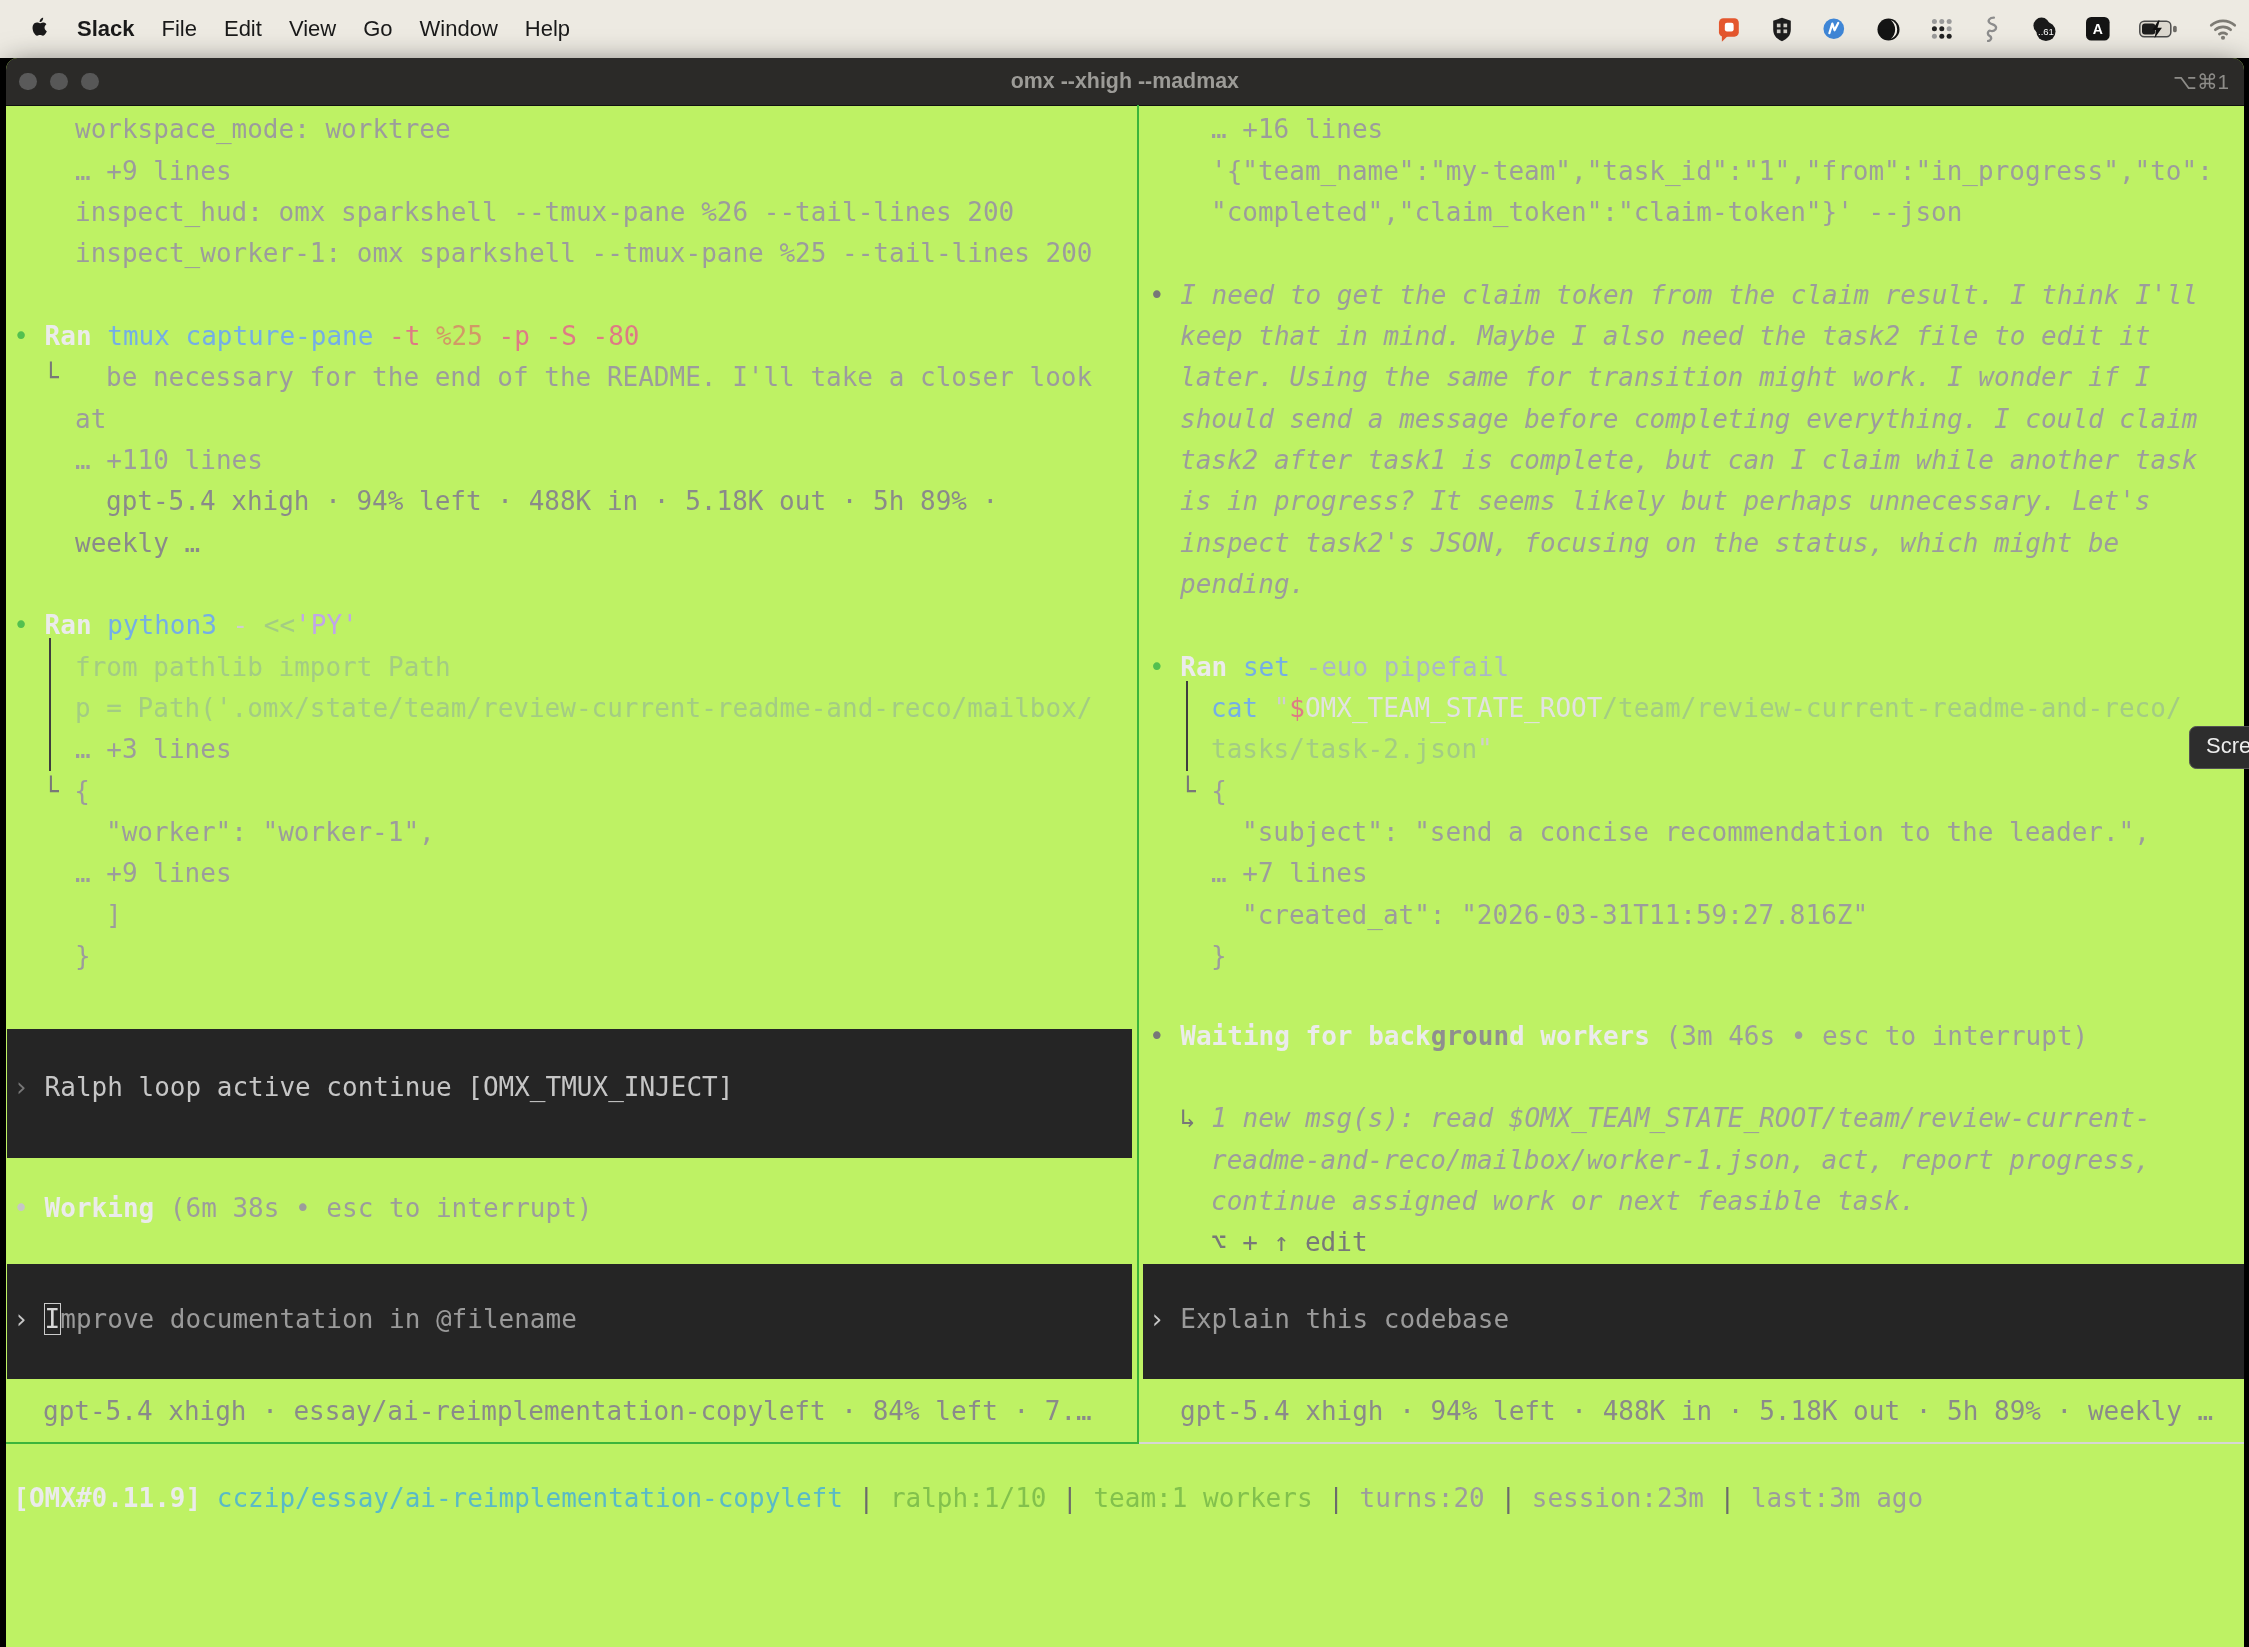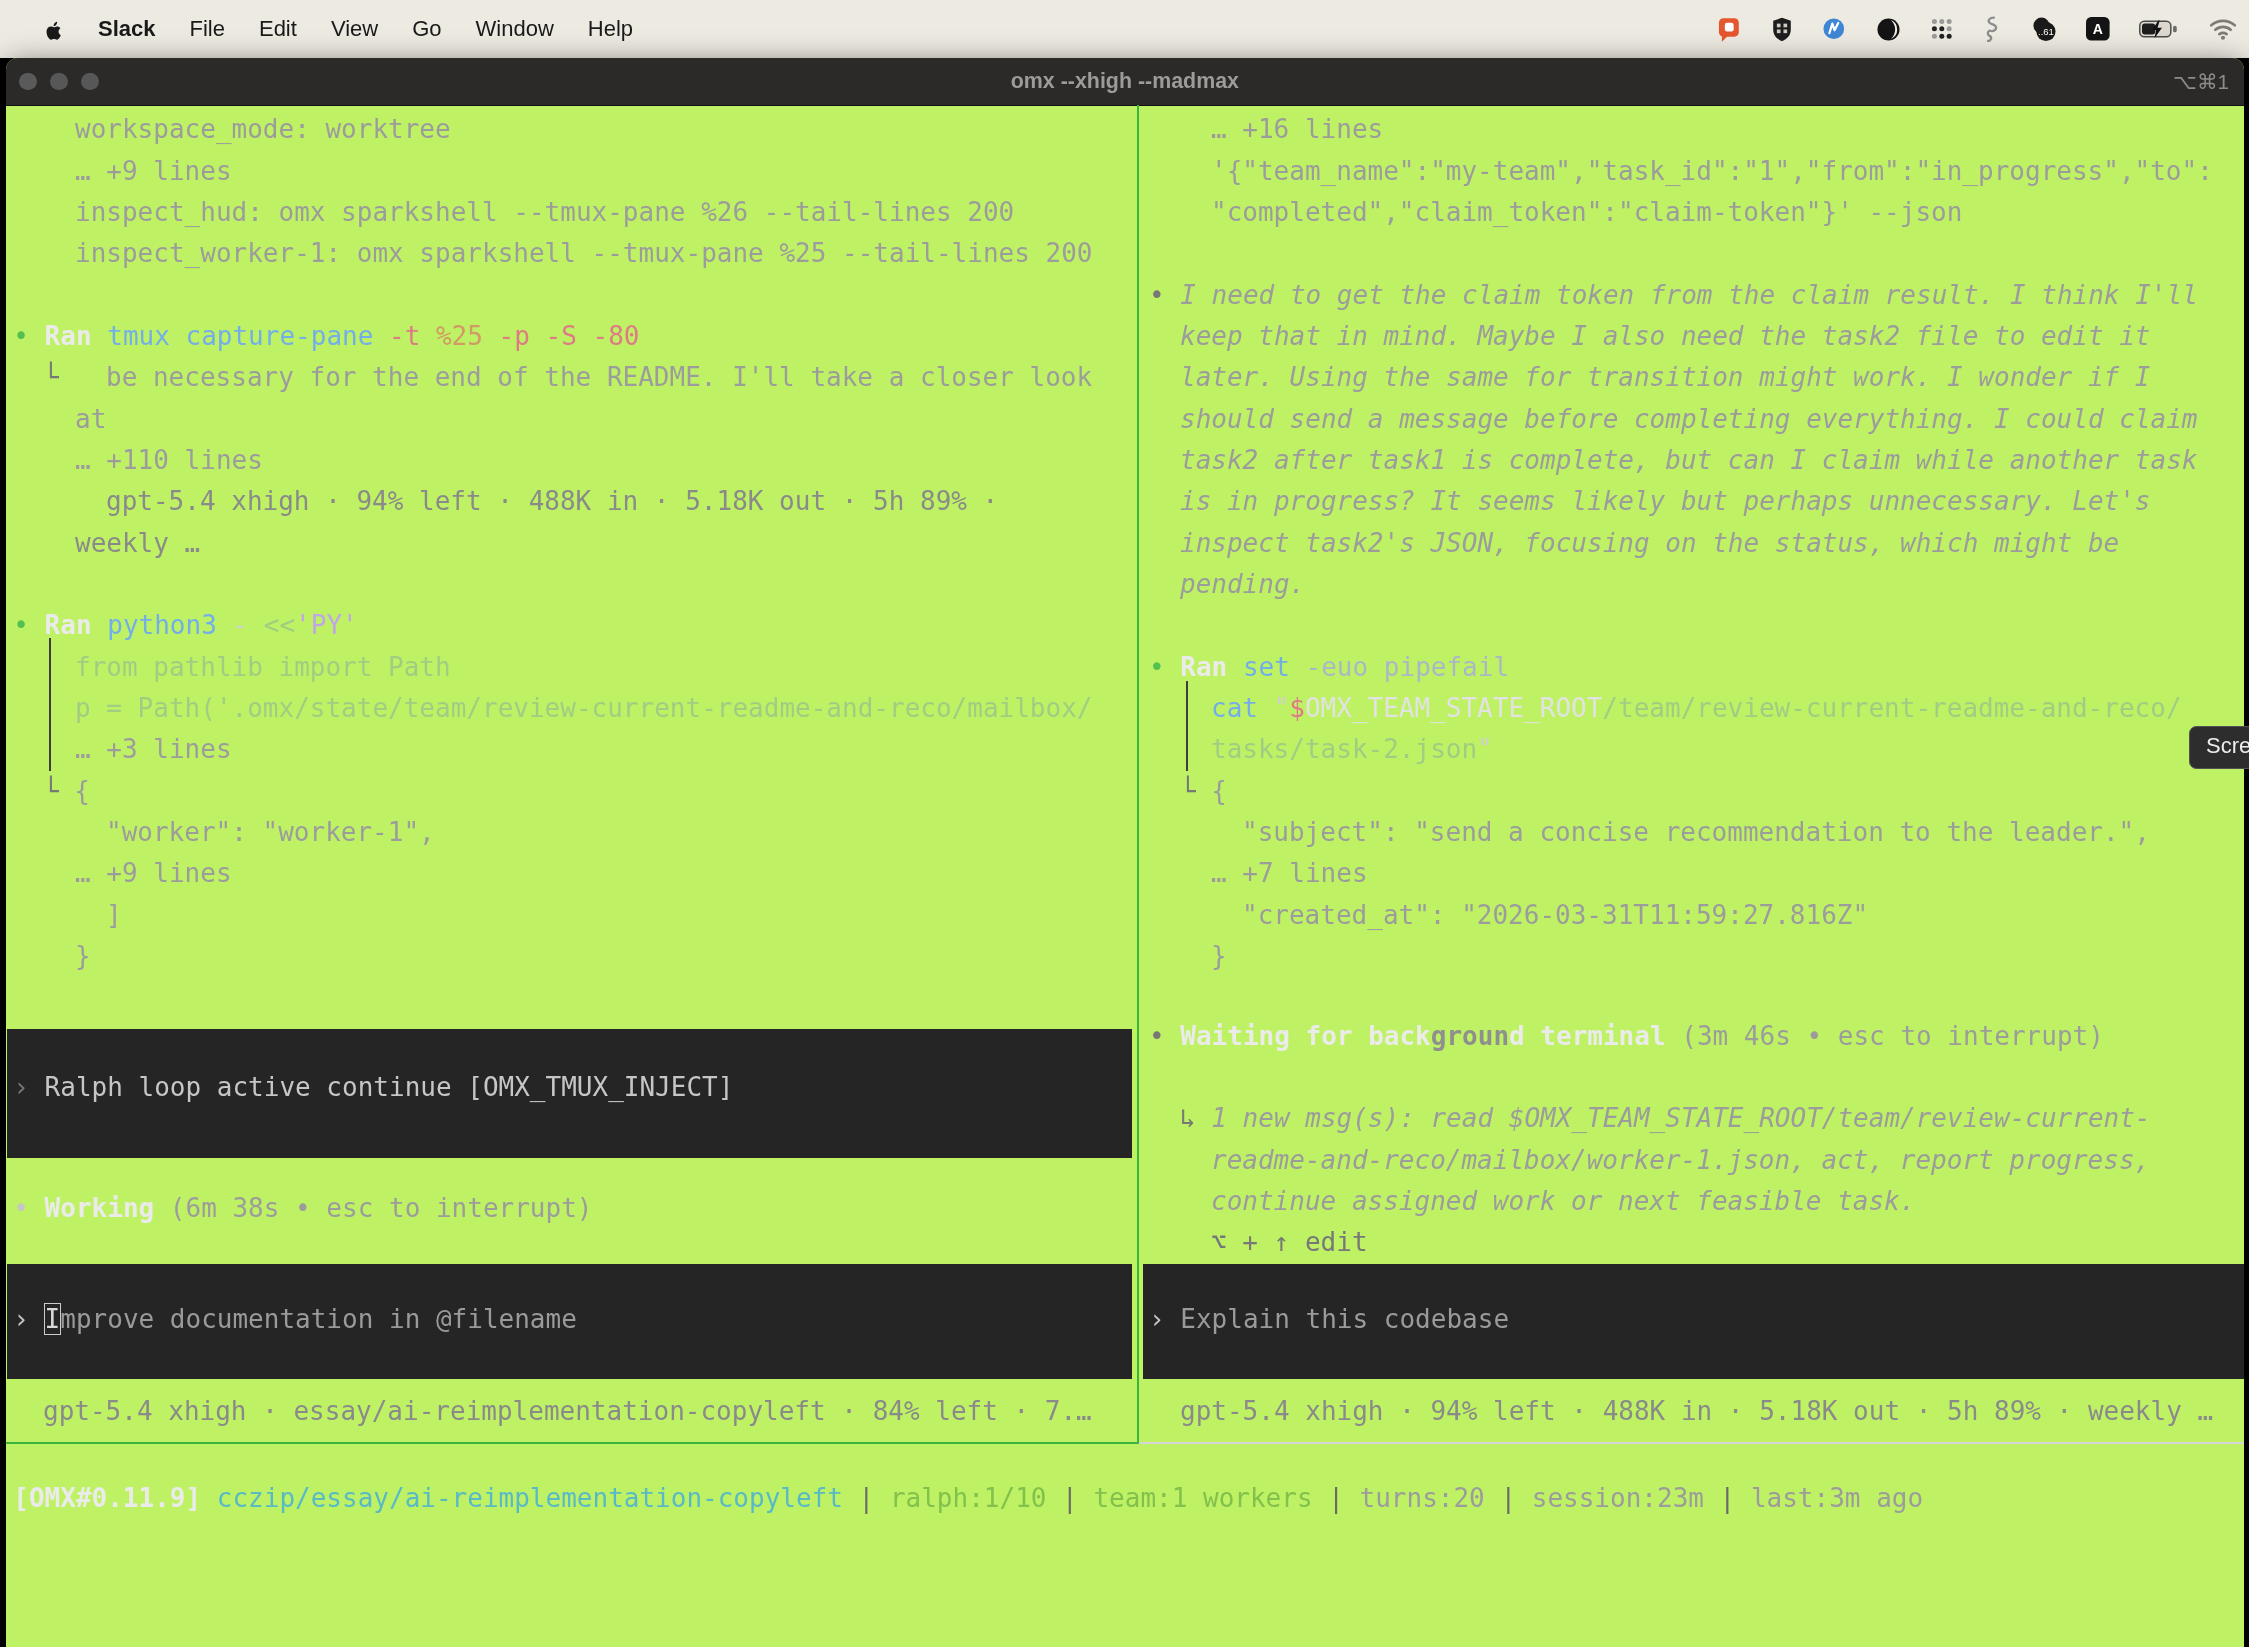--- a/index.html
+++ b/index.html
@@ -4,21 +4,21 @@
 <style>
   html,body{margin:0;padding:0;}
   body{
     width:2250px;height:1648px;position:relative;overflow:hidden;
     background:#000;font-family:"DejaVu Sans Mono",monospace;
   }
   
   .menubar{position:absolute;left:0;top:0;width:2250px;height:58px;background:#edeae2;
     display:flex;align-items:center;color:#1a1a1a;
     font-family:"Liberation Sans",sans-serif;font-size:22px;}
-  .menu-left{display:flex;align-items:flex-end;gap:34px;padding-left:31px;margin-left:14px;}
+  .menu-left{display:flex;align-items:flex-start;gap:27px;padding-left:31px;}
   .menu-left .mitem{white-space:nowrap;}
   .menu-left .mitem.app{font-weight:700;}
   .menu-right{margin-left:auto;display:flex;align-items:center;gap:29.5px;padding-right:13.3px;}
   .micon{display:inline-flex;align-items:center;justify-content:center;}
   
   .window{position:absolute;left:5.9px;top:58px;width:2238px;height:1590px;
     background:#bef264;border-radius:11.8px 11.8px 0 0;overflow:hidden;
     box-shadow:0 7.4px 29.5px rgba(0,0,0,.6);}
   .titlebar{position:absolute;left:0;top:0;width:100%;height:47px;background:#2b2a28;
     border-bottom:0.7px solid #111;}
@@ -220,21 +220,21 @@
     <div class="tline" style="left: 1180px; top: 523px;"><span class="c-def c-it">inspect task2's JSON, focusing on the status, which might be</span></div>
     <div class="tline" style="left: 1180px; top: 564px;"><span class="c-def c-it">pending.</span></div>
     <div class="tline" style="left: 1149px; top: 647px;"><span class="c-grn">• </span><span class="c-b">Ran</span><span class="c-blu"> set</span><span class="c-cool"> -euo pipefail</span></div>
     <div class="tline" style="left: 1211px; top: 688px;"><span class="c-blu">cat </span><span class="c-wht">"</span><span class="c-pnk">$</span><span class="c-wht2">OMX_TEAM_STATE_ROOT</span><span class="c-code">/team/review-current-readme-and-reco/</span></div>
     <div class="tline" style="left: 1211px; top: 729px;"><span class="c-code">tasks/task-2.json</span><span class="c-wht">"</span></div>
     <div class="tline" style="left: 1180px; top: 771px;"><span class="c-dim">└ </span><span class="c-def">{</span></div>
     <div class="tline" style="left: 1242px; top: 812px;"><span class="c-def">"subject": "send a concise recommendation to the leader.",</span></div>
     <div class="tline" style="left: 1211px; top: 853px;"><span class="c-def">… +7 lines</span></div>
     <div class="tline" style="left: 1242px; top: 895px;"><span class="c-def">"created_at": "2026-03-31T11:59:27.816Z"</span></div>
     <div class="tline" style="left: 1211px; top: 936px;"><span class="c-def">}</span></div>
-    <div class="tline" style="left: 1149px; top: 1016px;"><span class="c-dim">• </span><span class="c-b">Waiting for back</span><span class="c-bdim">groun</span><span class="c-b">d terminal</span><span class="c-def"> (3m 46s • esc to interrupt)</span></div>
+    <div class="tline" style="left: 1149px; top: 1016px;"><span class="c-dim">• </span><span class="c-b">Waiting for back</span><span class="c-bdim">groun</span><span class="c-b">d workers</span><span class="c-def"> (3m 46s • esc to interrupt)</span></div>
     <div class="tline" style="left: 1180px; top: 1098px;"><span class="c-dim">↳ </span><span class="c-def c-it">1 new msg(s): read $OMX_TEAM_STATE_ROOT/team/review-current-</span></div>
     <div class="tline" style="left: 1211px; top: 1140px; text-align: right;"><span class="c-def c-it">readme-and-reco/mailbox/worker-1.json, act, report progress,</span></div>
     <div class="tline" style="left: 1211px; top: 1181px;"><span class="c-def c-it">continue assigned work or next feasible task.</span></div>
     <div class="tline" style="left: 1211px; top: 1222px;"><span class="c-dim">⌥ + ↑ edit</span></div>
     <div class="tline" style="left: 1149px; top: 1299px;"><span class="c-lt">› </span><span class="c-ph">Explain this codebase</span></div>
     <div class="tline" style="left: 1180px; top: 1391px;"><span class="c-dim2">gpt-5.4 xhigh · 94% left · 488K in · 5.18K out · 5h 89% · weekly …</span></div>
     <div class="tline" style="left: 13.3px; top: 1478px;"><span class="c-b">[OMX#0.11.9]</span><span class="c-def"> </span><span class="c-cyn">cczip/essay/ai-reimplementation-copyleft</span><span class="c-sep"> | </span><span class="c-sgrn">ralph:1/10</span><span class="c-sep"> | </span><span class="c-sgrn">team:1 workers</span><span class="c-sep"> | </span><span class="c-def">turns:20</span><span class="c-sep"> | </span><span class="c-def">session:23m</span><span class="c-sep"> | </span><span class="c-def">last:3m ago</span></div>
   </div>
 
 <div class="tooltip">

